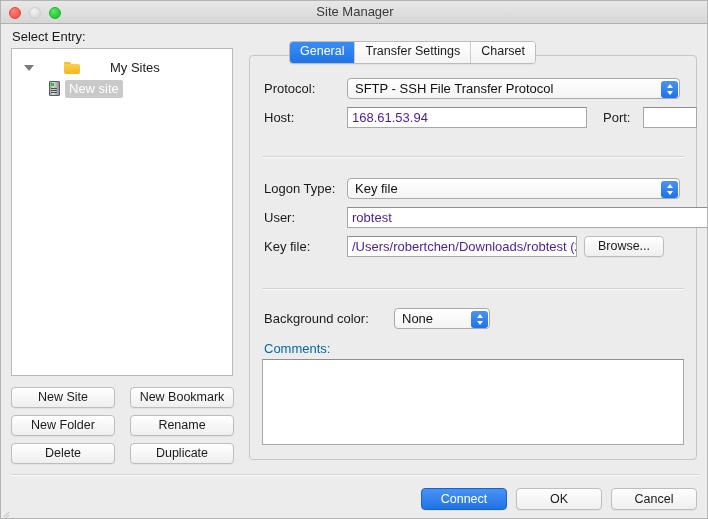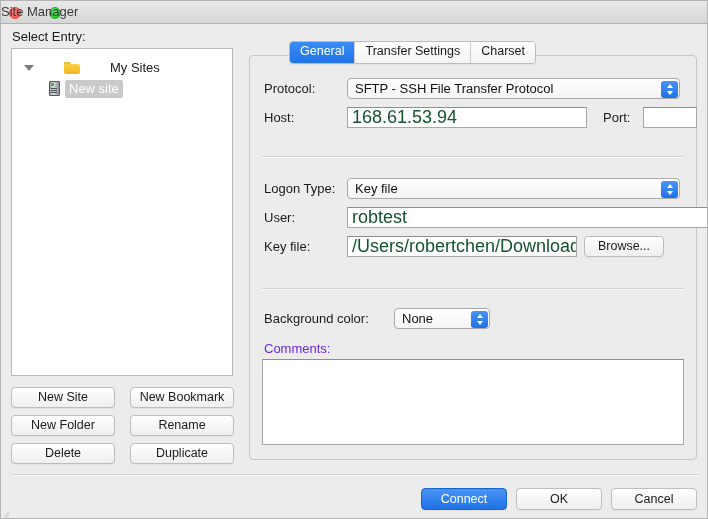--- a/index.html
+++ b/index.html
@@ -56,21 +56,21 @@
   }
   .light.max {
     background: radial-gradient(circle at 35% 30%, #5ce663, #27cb37 70%);
     border: 1px solid #1fb52c;
   }
   .title-text {
     position: absolute;
     left: 0; top: 0;
     width: 708px;
     line-height: 22px;
-    text-align: left;
+    text-align: center;
     font-size: 13px;
     color: #3a3a3a;
   }
 
   
   .select-entry-label {
     position: absolute;
     left: 11px; top: 28px;
     font-size: 13px;
     color: #1a1a1a;
@@ -239,22 +239,22 @@
     text-align: left;
     white-space: nowrap;
   }
   .text-input {
     height: 21px;
     background: #ffffff;
     border: 1px solid #a8a8a8;
     border-top-color: #8e8e8e;
     box-sizing: border-box;
     font-family: "Liberation Sans", sans-serif;
-    font-size: 18px;
-    color: #14532d;
+    font-size: 13px;
+    color: #4c1d95;
     padding: 0 4px;
     line-height: 19px;
     white-space: nowrap;
     overflow: hidden;
     border-radius: 0;
   }
   .popup {
     height: 21px;
     background: linear-gradient(to bottom, #ffffff, #f4f4f4);
     border: 1px solid #a9a9a9;
@@ -297,21 +297,21 @@
   .separator {
     position: absolute;
     height: 1px;
     background: #d3d3d3;
     border-bottom: 1px solid #fafafa;
   }
 
   .comments-label {
     position: absolute;
     font-size: 13px;
-    color: #6d28d9;
+    color: #0369a1;
   }
   .comments-box {
     position: absolute;
     background: #ffffff;
     border: 1px solid #a8a8a8;
     border-top-color: #8e8e8e;
     box-sizing: border-box;
   }
 
   

